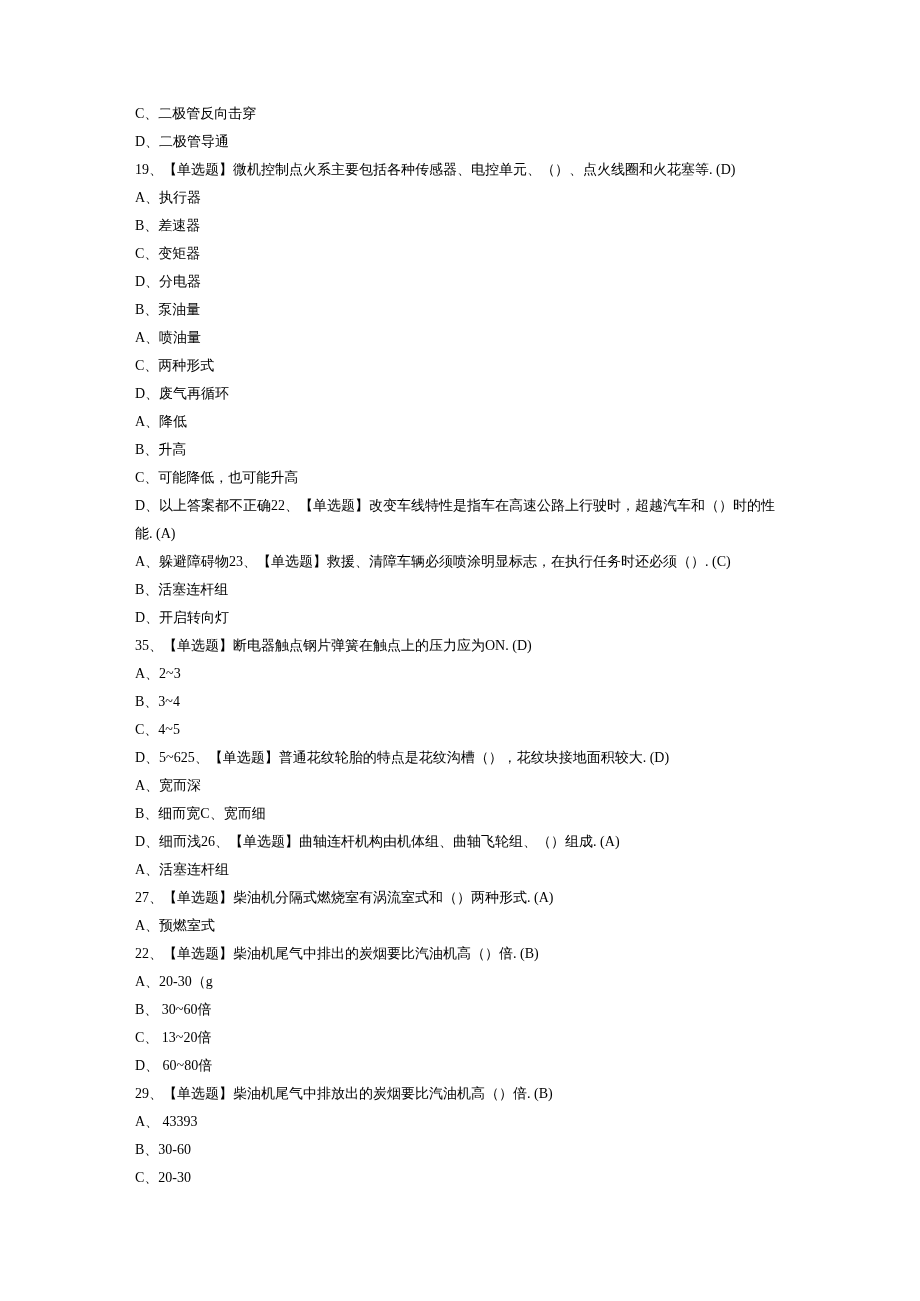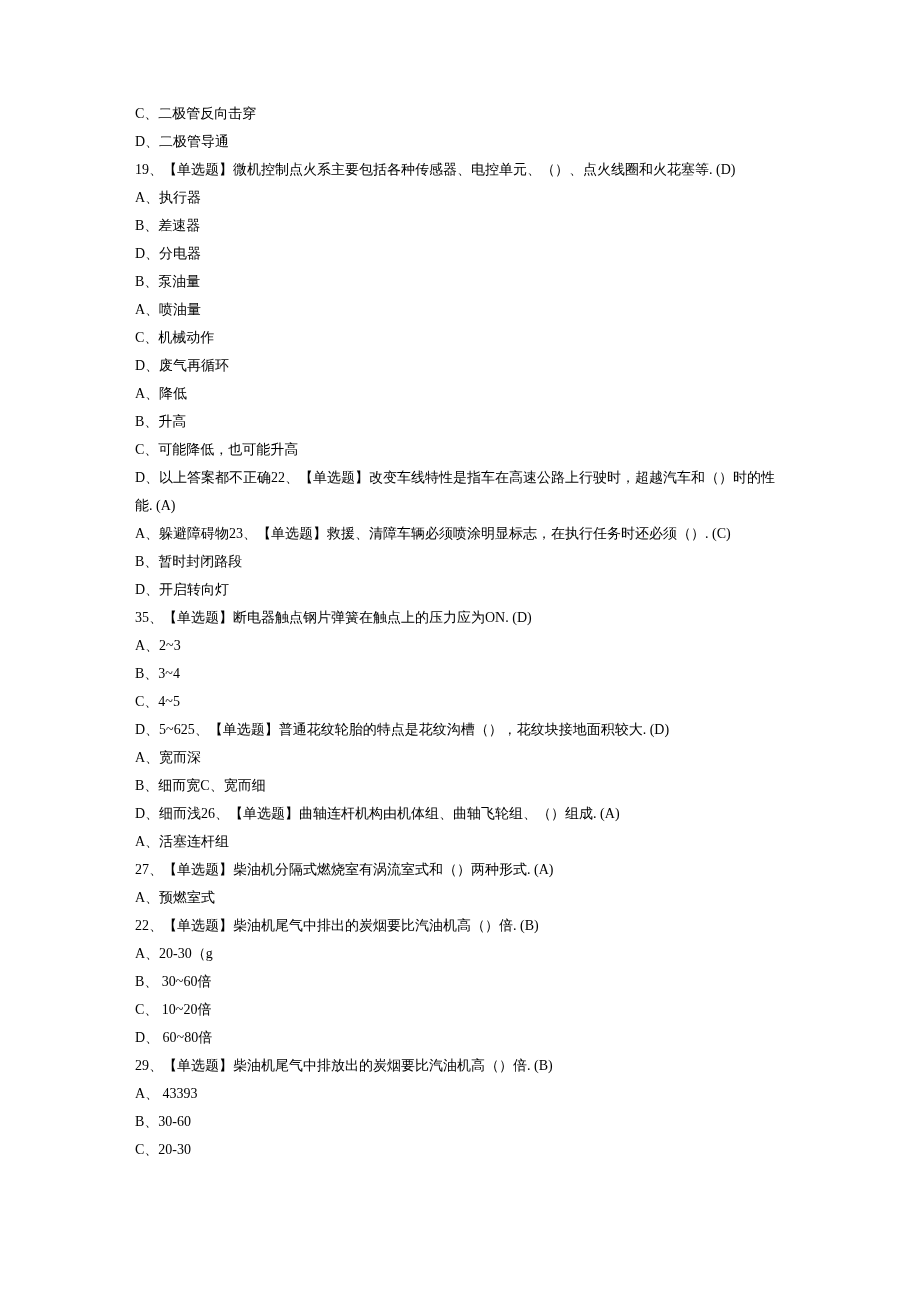--- a/index.html
+++ b/index.html
@@ -24,46 +24,47 @@
 </style>
 </head>
 <body>
 
 <div class="page">
   <div class="line">C、二极管反向击穿</div>
   <div class="line">D、二极管导通</div>
   <div class="line">19、【单选题】微机控制点火系主要包括各种传感器、电控单元、（）、点火线圈和火花塞等. (D)</div>
   <div class="line">A、执行器</div>
   <div class="line">B、差速器</div>
+  <div class="line">C、变矩器</div>
   <div class="line">D、分电器</div>
   <div class="line">B、泵油量</div>
   <div class="line">A、喷油量</div>
-  <div class="line">C、机械动作</div>
+  <div class="line">C、两种形式</div>
   <div class="line">D、废气再循环</div>
   <div class="line">A、降低</div>
   <div class="line">B、升高</div>
   <div class="line">C、可能降低，也可能升高</div>
   <div class="line">D、以上答案都不正确22、【单选题】改变车线特性是指车在高速公路上行驶时，超越汽车和（）时的性能. (A)</div>
   <div class="line">A、躲避障碍物23、【单选题】救援、清障车辆必须喷涂明显标志，在执行任务时还必须（）. (C)</div>
-  <div class="line">B、暂时封闭路段</div>
+  <div class="line">B、活塞连杆组</div>
   <div class="line">D、开启转向灯</div>
   <div class="line">35、【单选题】断电器触点钢片弹簧在触点上的压力应为ON. (D)</div>
   <div class="line">A、2~3</div>
   <div class="line">B、3~4</div>
   <div class="line">C、4~5</div>
   <div class="line">D、5~625、【单选题】普通花纹轮胎的特点是花纹沟槽（），花纹块接地面积较大. (D)</div>
   <div class="line">A、宽而深</div>
   <div class="line">B、细而宽C、宽而细</div>
   <div class="line">D、细而浅26、【单选题】曲轴连杆机构由机体组、曲轴飞轮组、（）组成. (A)</div>
   <div class="line">A、活塞连杆组</div>
   <div class="line">27、【单选题】柴油机分隔式燃烧室有涡流室式和（）两种形式. (A)</div>
   <div class="line">A、预燃室式</div>
   <div class="line">22、【单选题】柴油机尾气中排出的炭烟要比汽油机高（）倍. (B)</div>
   <div class="line">A、20-30（g</div>
   <div class="line">B、 30~60倍</div>
-  <div class="line">C、 10~20倍</div>
+  <div class="line">C、 13~20倍</div>
   <div class="line">D、 60~80倍</div>
   <div class="line">29、【单选题】柴油机尾气中排放出的炭烟要比汽油机高（）倍. (B)</div>
   <div class="line">A、 43393</div>
   <div class="line">B、30-60</div>
   <div class="line">C、20-30</div>
 
 </div>
 
 </body></html>

